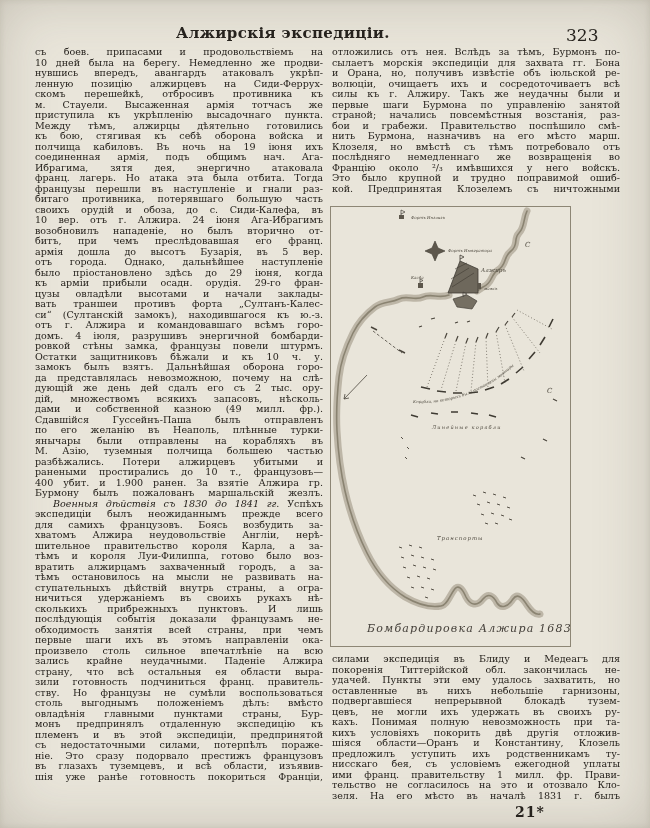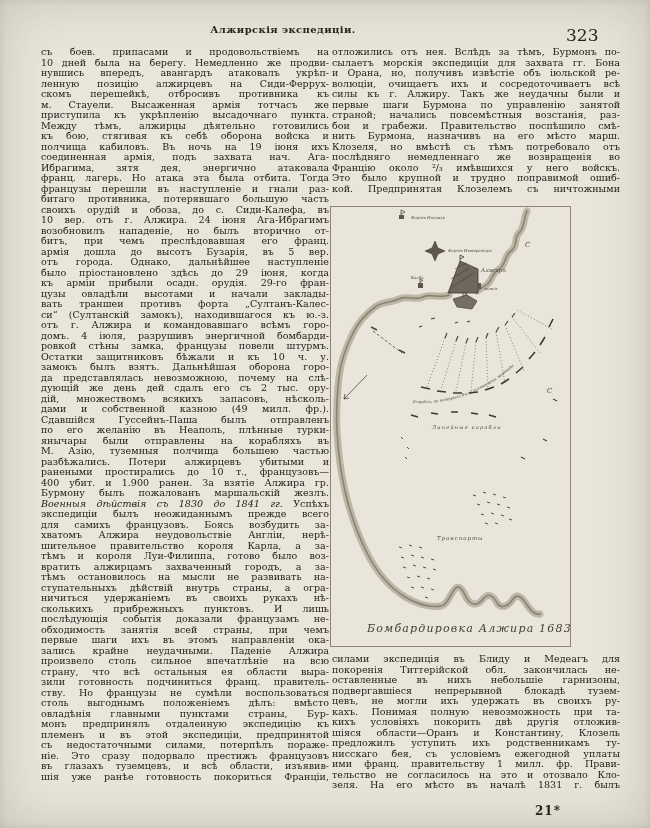--- a/index.html
+++ b/index.html
@@ -8,44 +8,44 @@
     background:#e9e5da;
     font-family:"DejaVu Serif", serif;
     color:#26221d;
   }
   .page{
     position:absolute;inset:0;
     box-shadow:inset 0 0 55px rgba(110,104,88,.28), inset 0 0 6px rgba(110,104,88,.18);
   }
   .header-title{
     position:absolute;top:24px;left:163px;width:240px;
-    text-align:center;font-weight:bold;font-size:10px;letter-spacing:.4px;
+    text-align:center;font-weight:bold;font-size:15px;letter-spacing:.4px;
   }
   .page-number{
     position:absolute;top:25px;left:566px;width:40px;font-size:17px;
   }
   .col{
     position:absolute;width:288px;font-size:9.55px;line-height:10.5px;
     text-align:justify;
   }
   .col .ln{
     text-align:justify;text-align-last:justify;text-justify:inter-word;
     white-space:normal;height:10.5px;overflow:visible;
   }
-  .col .ln i{font-style:italic;}
-  #col-left{left:41px;top:47px;}
+  .col .ln i{font-style:italic;margin-left:18px;}
+  #col-left{left:35px;top:47px;}
   #col-right-top{left:332px;top:47px;}
   #col-right-bottom{left:332px;top:654px;}
   .map-box{
     position:absolute;left:330px;top:206px;width:239px;height:439px;
     border:1px solid #8d8675;background:transparent;
   }
   .footer-mark{
-    position:absolute;top:804px;left:515px;width:46px;text-align:right;
-    font-size:12px;font-weight:bold;letter-spacing:1px;
+    position:absolute;top:804px;left:515px;width:46px;text-align:left;
+    font-size:14px;font-weight:bold;letter-spacing:1px;
   }
   svg text{font-family:"DejaVu Serif", serif;}
   .map-label{font-style:italic;fill:#4d483e;}
   .map-caption{font-style:italic;fill:#45403a;letter-spacing:1.2px;}
 </style>
 </head>
 <body>
 
 <div class="page">
 
@@ -56,21 +56,21 @@
       <div class="ln">съ боев. припасами и продовольствіемъ на</div>
       <div class="ln">10 дней была на берегу. Немедленно же продви-</div>
       <div class="ln">нувшись впередъ, авангардъ атаковалъ укрѣп-</div>
       <div class="ln">ленную позицію алжирцевъ на Сиди-Феррух-</div>
       <div class="ln">скомъ перешейкѣ, отбросивъ противника къ</div>
       <div class="ln">м. Стауели. Высаженная армія тотчасъ же</div>
       <div class="ln">приступила къ укрѣпленію высадочнаго пункта.</div>
       <div class="ln">Между тѣмъ, алжирцы дѣятельно готовились</div>
       <div class="ln">къ бою, стягивая къ себѣ оборона войска и</div>
       <div class="ln">полчища кабиловъ. Въ ночь на 19 іюня ихъ</div>
-      <div class="ln">соединенная армія, подъ захвата нач. Ага-</div>
+      <div class="ln">соединенная армія, подъ общимъ нач. Ага-</div>
       <div class="ln">Ибрагима, зятя дея, энергично атаковала</div>
       <div class="ln">франц. лагерь. Но атака эта была отбита. Тогда</div>
       <div class="ln">французы перешли въ наступленіе и гнали раз-</div>
       <div class="ln">битаго противника, потерявшаго большую часть</div>
       <div class="ln">своихъ орудій и обоза, до с. Сиди-Калефа, въ</div>
       <div class="ln">10 вер. отъ г. Алжира. 24 іюня Ага-Ибрагимъ</div>
       <div class="ln">возобновилъ нападеніе, но былъ вторично от-</div>
       <div class="ln">битъ, при чемъ преслѣдовавшая его франц.</div>
       <div class="ln">армія дошла до высотъ Бузарія, въ 5 вер.</div>
       <div class="ln">отъ города. Однако, дальнѣйшее наступленіе</div>
@@ -103,22 +103,22 @@
       <div class="ln">шительное правительство короля Карла, а за-</div>
       <div class="ln">тѣмъ и короля Луи-Филиппа, готово было воз-</div>
       <div class="ln">вратить алжирцамъ захваченный городъ, а за-</div>
       <div class="ln">тѣмъ остановилось на мысли не развивать на-</div>
       <div class="ln">ступательныхъ дѣйствій внутрь страны, а огра-</div>
       <div class="ln">ничиться удержаніемъ въ своихъ рукахъ нѣ-</div>
       <div class="ln">сколькихъ прибрежныхъ пунктовъ. И лишь</div>
       <div class="ln">послѣдующія событія доказали французамъ не-</div>
       <div class="ln">обходимость занятія всей страны, при чемъ</div>
       <div class="ln">первые шаги ихъ въ этомъ направленіи ока-</div>
+      <div class="ln">произвело столь сильное впечатлѣніе на всю</div>
       <div class="ln">зались крайне неудачными. Паденіе Алжира</div>
-      <div class="ln">произвело столь сильное впечатлѣніе на всю</div>
       <div class="ln">страну, что всѣ остальныя ея области выра-</div>
       <div class="ln">зили готовность подчиниться франц. правитель-</div>
       <div class="ln">ству. Но французы не сумѣли воспользоваться</div>
       <div class="ln">столь выгоднымъ положеніемъ дѣлъ: вмѣсто</div>
       <div class="ln">овладѣнія главными пунктами страны, Бур-</div>
       <div class="ln">монъ предпринялъ отдаленную экспедицію къ</div>
       <div class="ln">племенъ и въ этой экспедиціи, предпринятой</div>
       <div class="ln">съ недостаточными силами, потерпѣлъ пораже-</div>
       <div class="ln">ніе. Это сразу подорвало престижъ французовъ</div>
       <div class="ln">въ глазахъ туземцевъ, и всѣ области, изъявив-</div>
@@ -240,20 +240,21 @@
       </g>
       <text class="map-label" x="106" y="333" font-size="5.4" letter-spacing="1">Транспорты</text>
 
       <text class="map-caption" x="36" y="425" font-size="11">Бомбардировка Алжира 1683 г.</text>
     </svg>
   </div>
 
   <div id="col-right-bottom" class="col">
       <div class="ln">силами экспедиція въ Блиду и Медеагъ для</div>
       <div class="ln">покоренія Титтерійской обл. закончилась не-</div>
+      <div class="ln">удачей. Пункты эти ему удалось захватить, но</div>
       <div class="ln">оставленные въ нихъ небольшіе гарнизоны,</div>
       <div class="ln">подвергавшіеся непрерывной блокадѣ тузем-</div>
       <div class="ln">цевъ, не могли ихъ удержать въ своихъ ру-</div>
       <div class="ln">кахъ. Понимая полную невозможность при та-</div>
       <div class="ln">кихъ условіяхъ покорить двѣ другія отложив-</div>
       <div class="ln">шіяся области—Оранъ и Константину, Клозель</div>
       <div class="ln">предложилъ уступить ихъ родственникамъ ту-</div>
       <div class="ln">нисскаго бея, съ условіемъ ежегодной уплаты</div>
       <div class="ln">ими франц. правительству 1 милл. фр. Прави-</div>
       <div class="ln">тельство не согласилось на это и отозвало Кло-</div>

